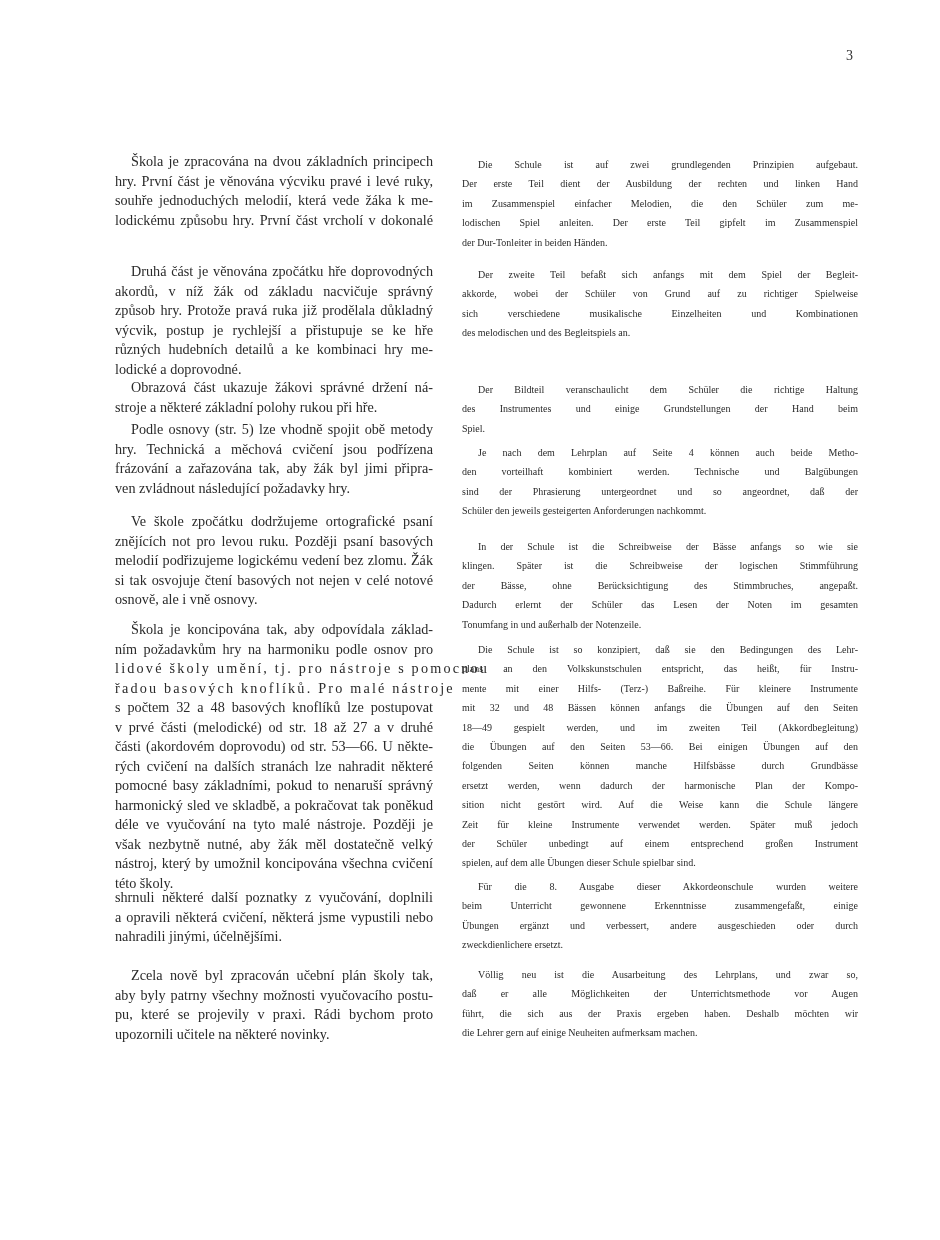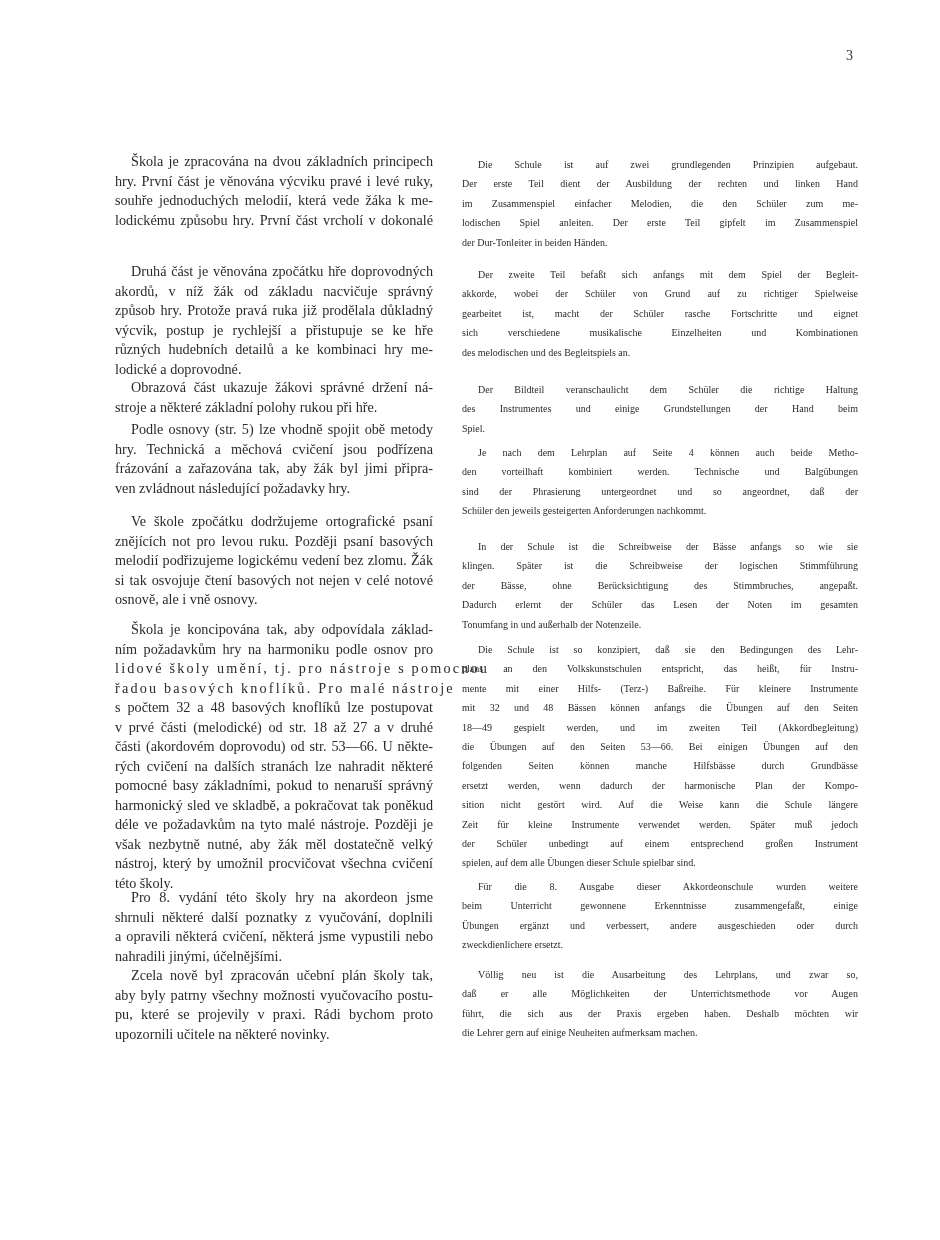--- a/index.html
+++ b/index.html
@@ -58,27 +58,26 @@
       <span class="line indent">Škola je koncipována tak, aby odpovídala základ-</span>
       <span class="line">ním požadavkům hry na harmoniku podle osnov pro</span>
       <span class="line spaced">lidové školy umění, tj. pro nástroje s pomocnou</span>
       <span class="line spaced">řadou basových knoflíků. Pro malé nástroje</span>
       <span class="line">s počtem 32 a 48 basových knoflíků lze postupovat</span>
       <span class="line">v prvé části (melodické) od str. 18 až 27 a v druhé</span>
       <span class="line">části (akordovém doprovodu) od str. 53—66. U někte-</span>
       <span class="line">rých cvičení na dalších stranách lze nahradit některé</span>
       <span class="line">pomocné basy základními, pokud to nenaruší správný</span>
       <span class="line">harmonický sled ve skladbě, a pokračovat tak poněkud</span>
-      <span class="line">déle ve požadavkům na tyto malé nástroje. Později je</span>
+      <span class="line">déle ve vyučování na tyto malé nástroje. Později je</span>
       <span class="line">však nezbytně nutné, aby žák měl dostatečně velký</span>
-      <span class="line">nástroj, který by umožnil procvičovat všechna cvičení</span>
+      <span class="line">nástroj, který by umožnil koncipována všechna cvičení</span>
       <span class="line last">této školy.</span>
     </div>
     <div class="para" style="top: 888px;">
-      <span class="line indent">Pro 8. vydání této školy hry na akordeon jsme</span>
       <span class="line">shrnuli některé další poznatky z vyučování, doplnili</span>
       <span class="line">a opravili některá cvičení, některá jsme vypustili nebo</span>
       <span class="line last">nahradili jinými, účelnějšími.</span>
     </div>
     <div class="para" style="top: 966px;">
       <span class="line indent">Zcela nově byl zpracován učební plán školy tak,</span>
       <span class="line">aby byly patrny všechny možnosti vyučovacího postu-</span>
       <span class="line">pu, které se projevily v praxi. Rádi bychom proto</span>
       <span class="line last">upozornili učitele na některé novinky.</span>
     </div>
@@ -87,21 +86,20 @@
     <div class="para" style="top: 155px;">
       <span class="line indent">Die Schule ist auf zwei grundlegenden Prinzipien aufgebaut.</span>
       <span class="line">Der erste Teil dient der Ausbildung der rechten und linken Hand</span>
       <span class="line">im Zusammenspiel einfacher Melodien, die den Schüler zum me-</span>
       <span class="line">lodischen Spiel anleiten. Der erste Teil gipfelt im Zusammenspiel</span>
       <span class="line last">der Dur-Tonleiter in beiden Händen.</span>
     </div>
     <div class="para" style="top: 265px;">
       <span class="line indent">Der zweite Teil befaßt sich anfangs mit dem Spiel der Begleit-</span>
       <span class="line">akkorde, wobei der Schüler von Grund auf zu richtiger Spielweise</span>
-      <span class="line">gearbeitet ist, macht der Schüler rasche Fortschritte und eignet</span>
       <span class="line">sich verschiedene musikalische Einzelheiten und Kombinationen</span>
       <span class="line last">des melodischen und des Begleitspiels an.</span>
     </div>
     <div class="para" style="top: 380px;">
       <span class="line indent">Der Bildteil veranschaulicht dem Schüler die richtige Haltung</span>
       <span class="line">des Instrumentes und einige Grundstellungen der Hand beim</span>
       <span class="line last">Spiel.</span>
     </div>
     <div class="para" style="top: 443px;">
       <span class="line indent">Je nach dem Lehrplan auf Seite 4 können auch beide Metho-</span>

